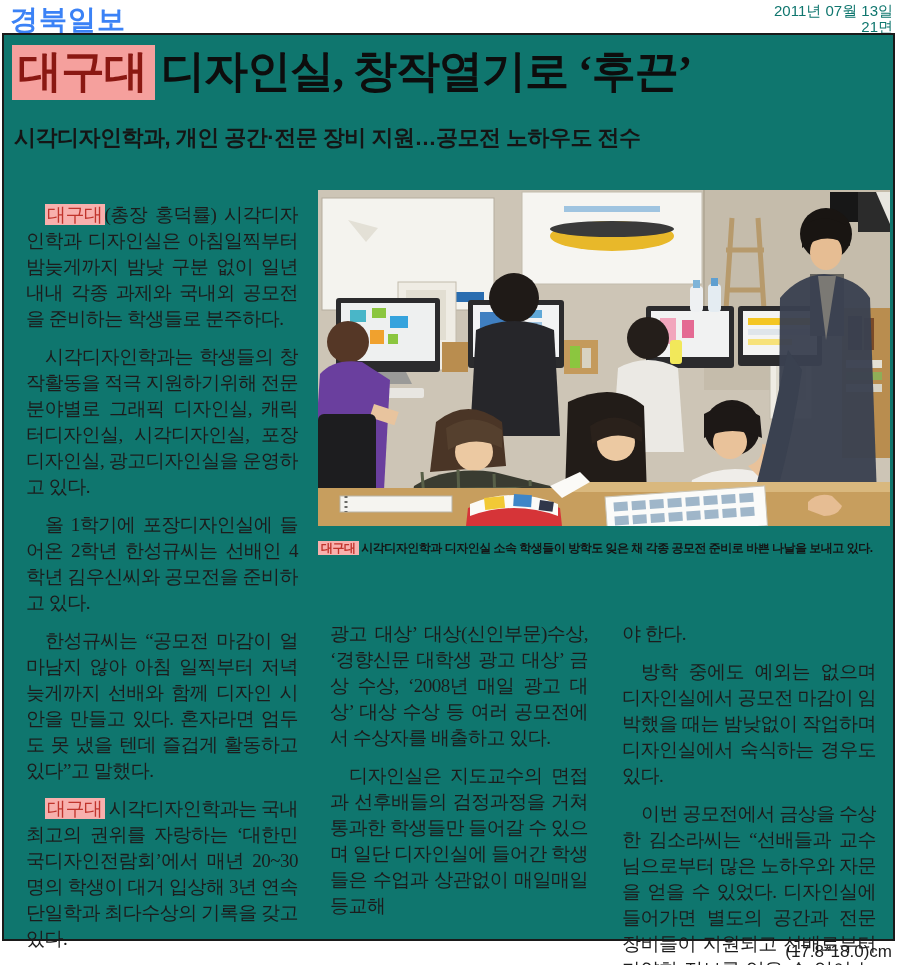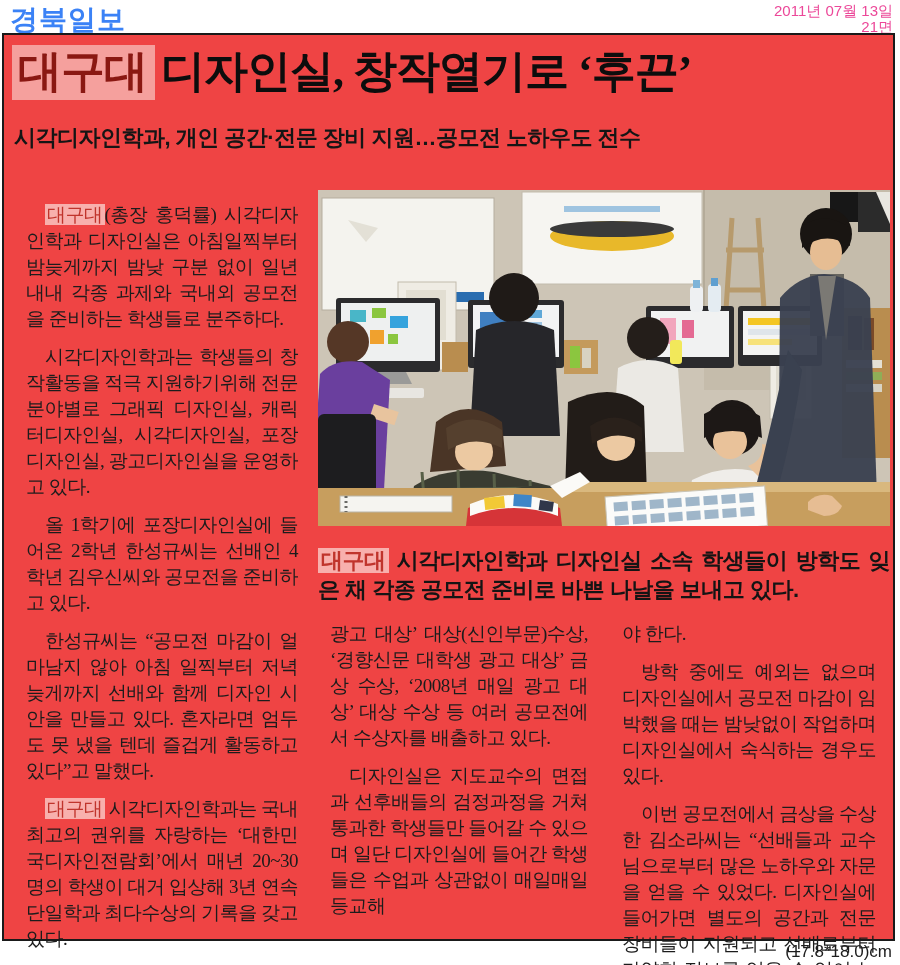--- a/index.html
+++ b/index.html
@@ -8,26 +8,26 @@
     font-family:"Liberation Sans","DejaVu Sans",sans-serif;color:#111;
     overflow:hidden;
   }
   
   .masthead-name{
     position:absolute;left:10px;top:1px;
     font-size:28px;font-weight:bold;letter-spacing:1px;color:#3b82f6;
   }
   .masthead-date{
     position:absolute;right:7px;top:3px;text-align:right;
-    font-size:15px;line-height:16px;color:#ec4899;
+    font-size:15px;line-height:16px;color:#0f766e;
   }
   
   .article-box{
     position:absolute;left:2px;top:33px;width:893px;height:908px;
-    border:2px solid #1a1a1a;box-sizing:border-box;background:#ef4444;
+    border:2px solid #1a1a1a;box-sizing:border-box;background:#0f766e;
   }
   
   .headline{
     position:absolute;left:8px;top:7px;white-space:nowrap;
     font-family:"Liberation Serif","DejaVu Serif",serif;
     font-size:44px;font-weight:bold;letter-spacing:-1px;color:#0d0d0d;
   }
   .hl-head{background:#f5a09d;color:#8a1812;padding:2px 8px 4px 6px;margin-right:6px;}
   
   .subheadline{
@@ -40,21 +40,21 @@
   .col1{left:10px;width:296px;}
   .col2{left:314px;top:574px;width:282px;}
   .col3{left:606px;top:574px;width:278px;}
   .para{margin:12px;text-align:justify;word-break:break-all;letter-spacing:-0.5px;}
   .indent{text-indent:19px;}
   .hl-inline{background:#f8b0ad;color:#c0342c;padding:0 2px;}
   
   .photo-wrap{position:absolute;left:314px;top:155px;width:572px;}
   .photo-wrap svg{display:block;}
   .caption{
-    margin-top:20px;font-size:22px;font-weight:bold;line-height:29px;
+    margin-top:8px;font-size:12px;font-weight:bold;line-height:29px;
     letter-spacing:-0.5px;color:#141414;text-align:justify;word-break:break-all;
   }
   .caption .hl-inline{padding:0 3px;}
   
   .byline{margin-top:4px;text-align:right;white-space:nowrap;
     font-family:"Liberation Sans","DejaVu Sans",sans-serif;}
   .byline .reporter{font-size:17px;font-weight:bold;color:#000;}
   .byline .email{font-size:14px;font-weight:normal;color:#111;margin-left:4px;}
   
   .size-note{

